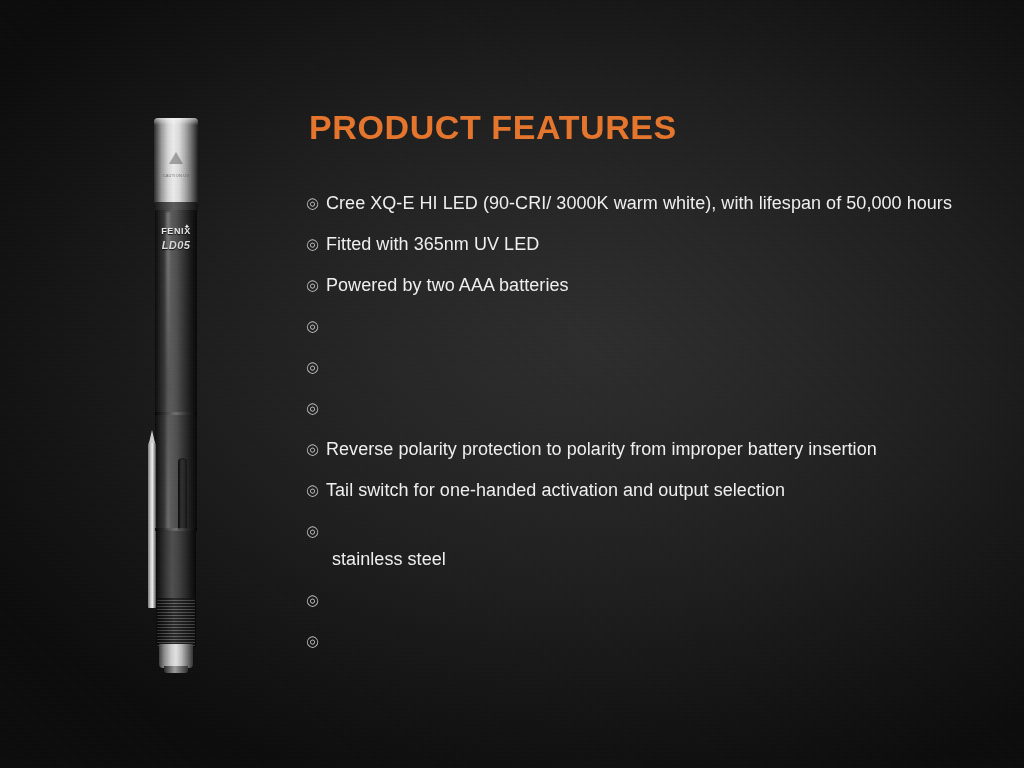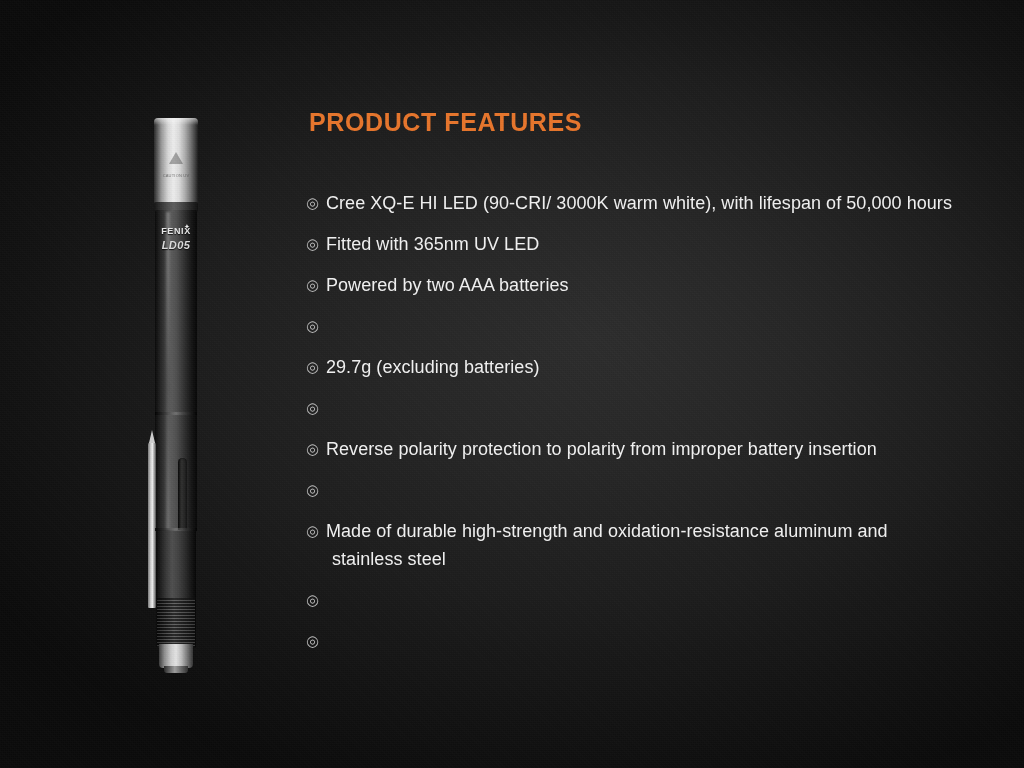--- a/index.html
+++ b/index.html
@@ -217,21 +217,21 @@
     position:absolute; left:5px; right:5px; bottom:-5px; height:7px;
     border-radius:0 0 3px 3px;
     background: linear-gradient(90deg,#2a2a2a,#9e9e9e 45%,#2f2f2f);
   }
 
   
   #title {
     position: absolute;
     left: 309px;
     top: 108px;
-    font-size: 25px;
+    font-size: 34px;
     font-weight: bold;
     letter-spacing: .6px;
     color: #E8762C;
     white-space: nowrap;
   }
 
   #features {
     position: absolute;
     left: 306px;
     top: 192px;
@@ -297,35 +297,34 @@
       </div>
       <div class="feature">
         <span class="bullet">◎</span>
         <span class="feature-text">Powered by two AAA batteries</span>
       </div>
       <div class="feature">
         <span class="bullet">◎</span>
       </div>
       <div class="feature">
         <span class="bullet">◎</span>
-        <span class="feature-text">29.7g (excluding batteries)</span>
       </div>
       <div class="feature">
         <span class="bullet">◎</span>
       </div>
       <div class="feature">
         <span class="bullet">◎</span>
         <span class="feature-text">Reverse polarity protection to polarity from improper battery insertion</span>
       </div>
       <div class="feature">
         <span class="bullet">◎</span>
-      </div>
-      <div class="feature">
-        <span class="bullet">◎</span>
-        <span class="feature-text">Made of durable high-strength and oxidation-resistance aluminum and</span>
+        <span class="feature-text">Tail switch for one-handed activation and output selection</span>
+      </div>
+      <div class="feature">
+        <span class="bullet">◎</span>
       </div>
       <div class="feature cont">
         <span class="bullet blank">◎</span>
         <span class="feature-text">stainless steel</span>
       </div>
       <div class="feature">
         <span class="bullet">◎</span>
       </div>
       <div class="feature">
         <span class="bullet">◎</span>

